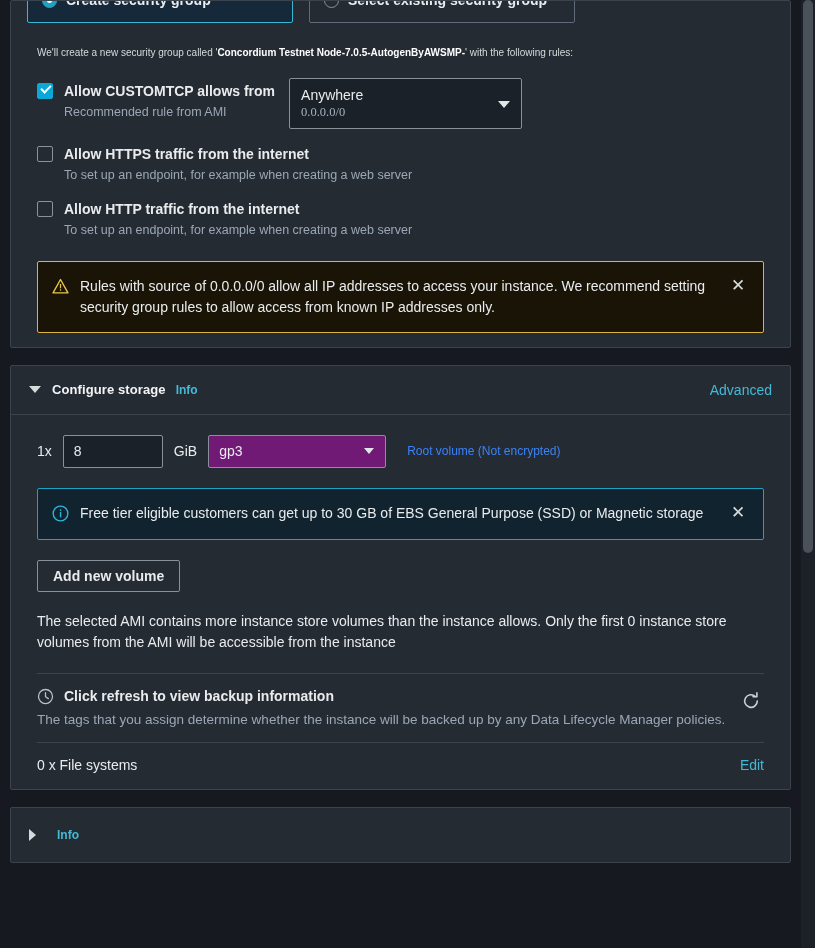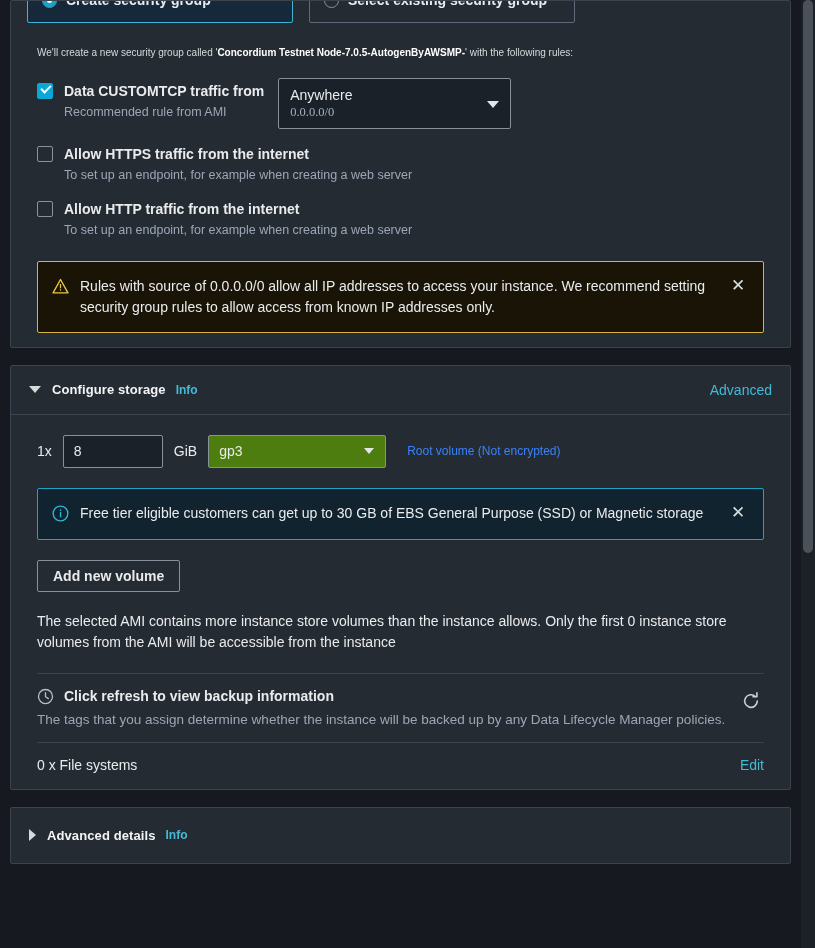--- a/index.html
+++ b/index.html
@@ -242,21 +242,21 @@
     border: 1px solid #889099;
     border-radius: 2px;
     color: #e9ebed;
     font-size: 14px;
     font-family: "Liberation Sans", sans-serif;
     padding: 0 10px;
   }
   .unit { font-size: 14px; color: #e9ebed; }
   .type-select {
     width: 178px; height: 33px;
-    background: #4d7c0f;
+    background: #701a75;
     border: 1px solid #889099;
     border-radius: 2px;
     display: flex;
     align-items: center;
     padding: 0 10px;
     position: relative;
     font-size: 14px;
     color: #e9ebed;
   }
   .vol-meta { font-size: 12px; color: #3b82f6; margin-left: 10px; }
@@ -349,21 +349,21 @@
     <div class="sg-desc">
       <span>We'll create a new security group called '</span><b>Concordium Testnet Node-7.0.5-AutogenByAWSMP-</b><span>' with the following rules:</span>
     </div>
 
     <div class="rules">
 
       <div class="rule">
         <div class="rule-left">
           <span class="cb checked"></span>
           <span class="rule-text">
-            <span class="rule-title">Data CUSTOMTCP traffic from</span>
+            <span class="rule-title">Allow CUSTOMTCP allows from</span>
             <span class="rule-sub" style="display:block">Recommended rule from AMI</span>
           </span>
         </div>
         <div class="select">
           <div class="sv">Anywhere</div>
           <div class="ss">0.0.0.0/0</div>
           <span class="caret"></span>
         </div>
       </div>
 
@@ -472,21 +472,20 @@
         <span class="fs-edit">Edit</span>
       </div>
     </div>
   </div>
 
   <div style="height:17px"></div>
 
   <div class="panel">
     <div class="sec-head" style="border-bottom:none;padding:20px 18px">
       <span class="tri right"></span>
-      <span class="sec-title">Advanced details</span>
       <span class="info-link">Info</span>
     </div>
   </div>
 
 </div>
 
 <div id="page-scroll">
   <div id="page-thumb"></div>
 </div>
 

